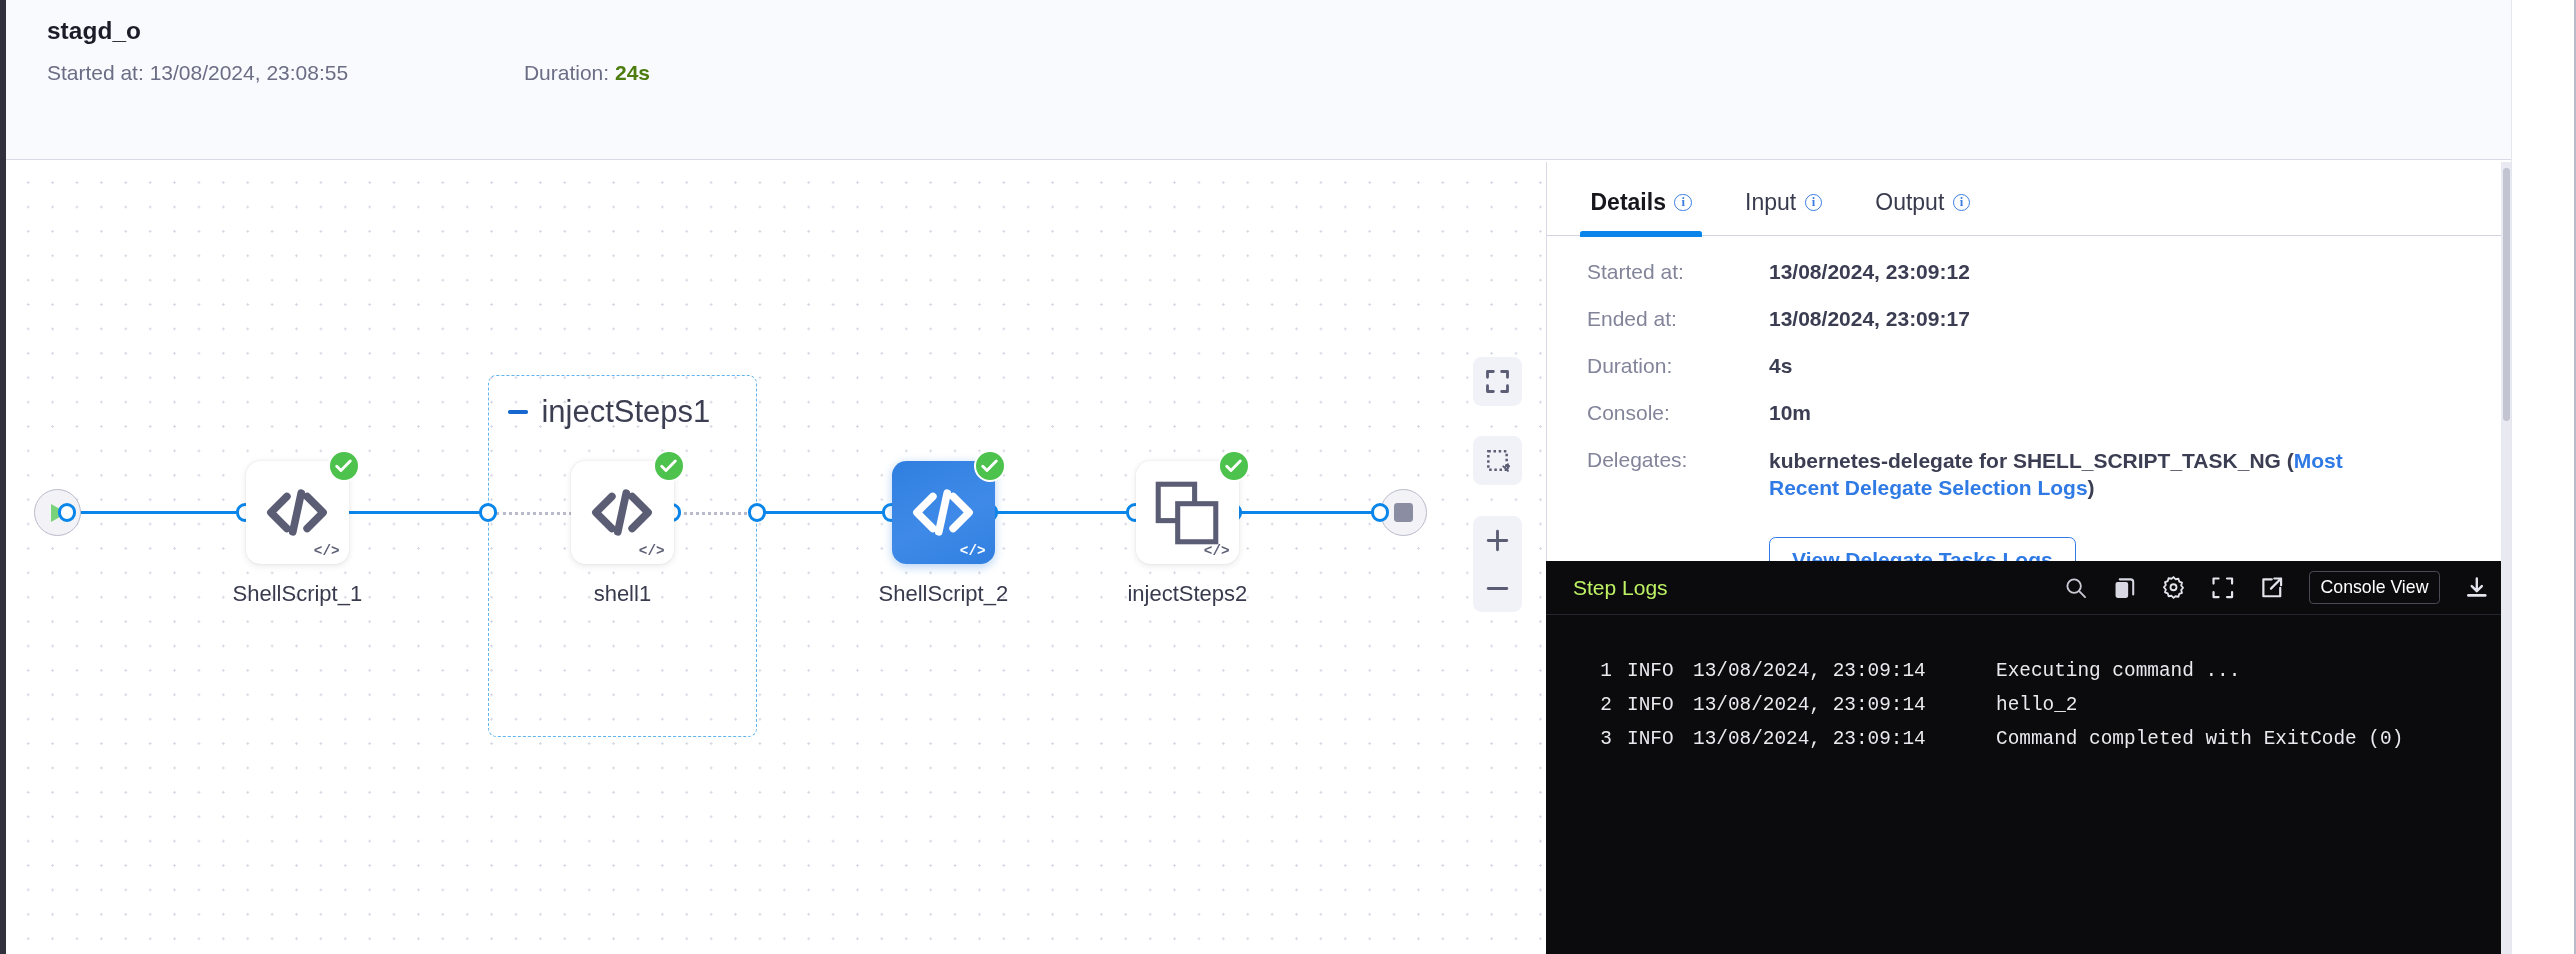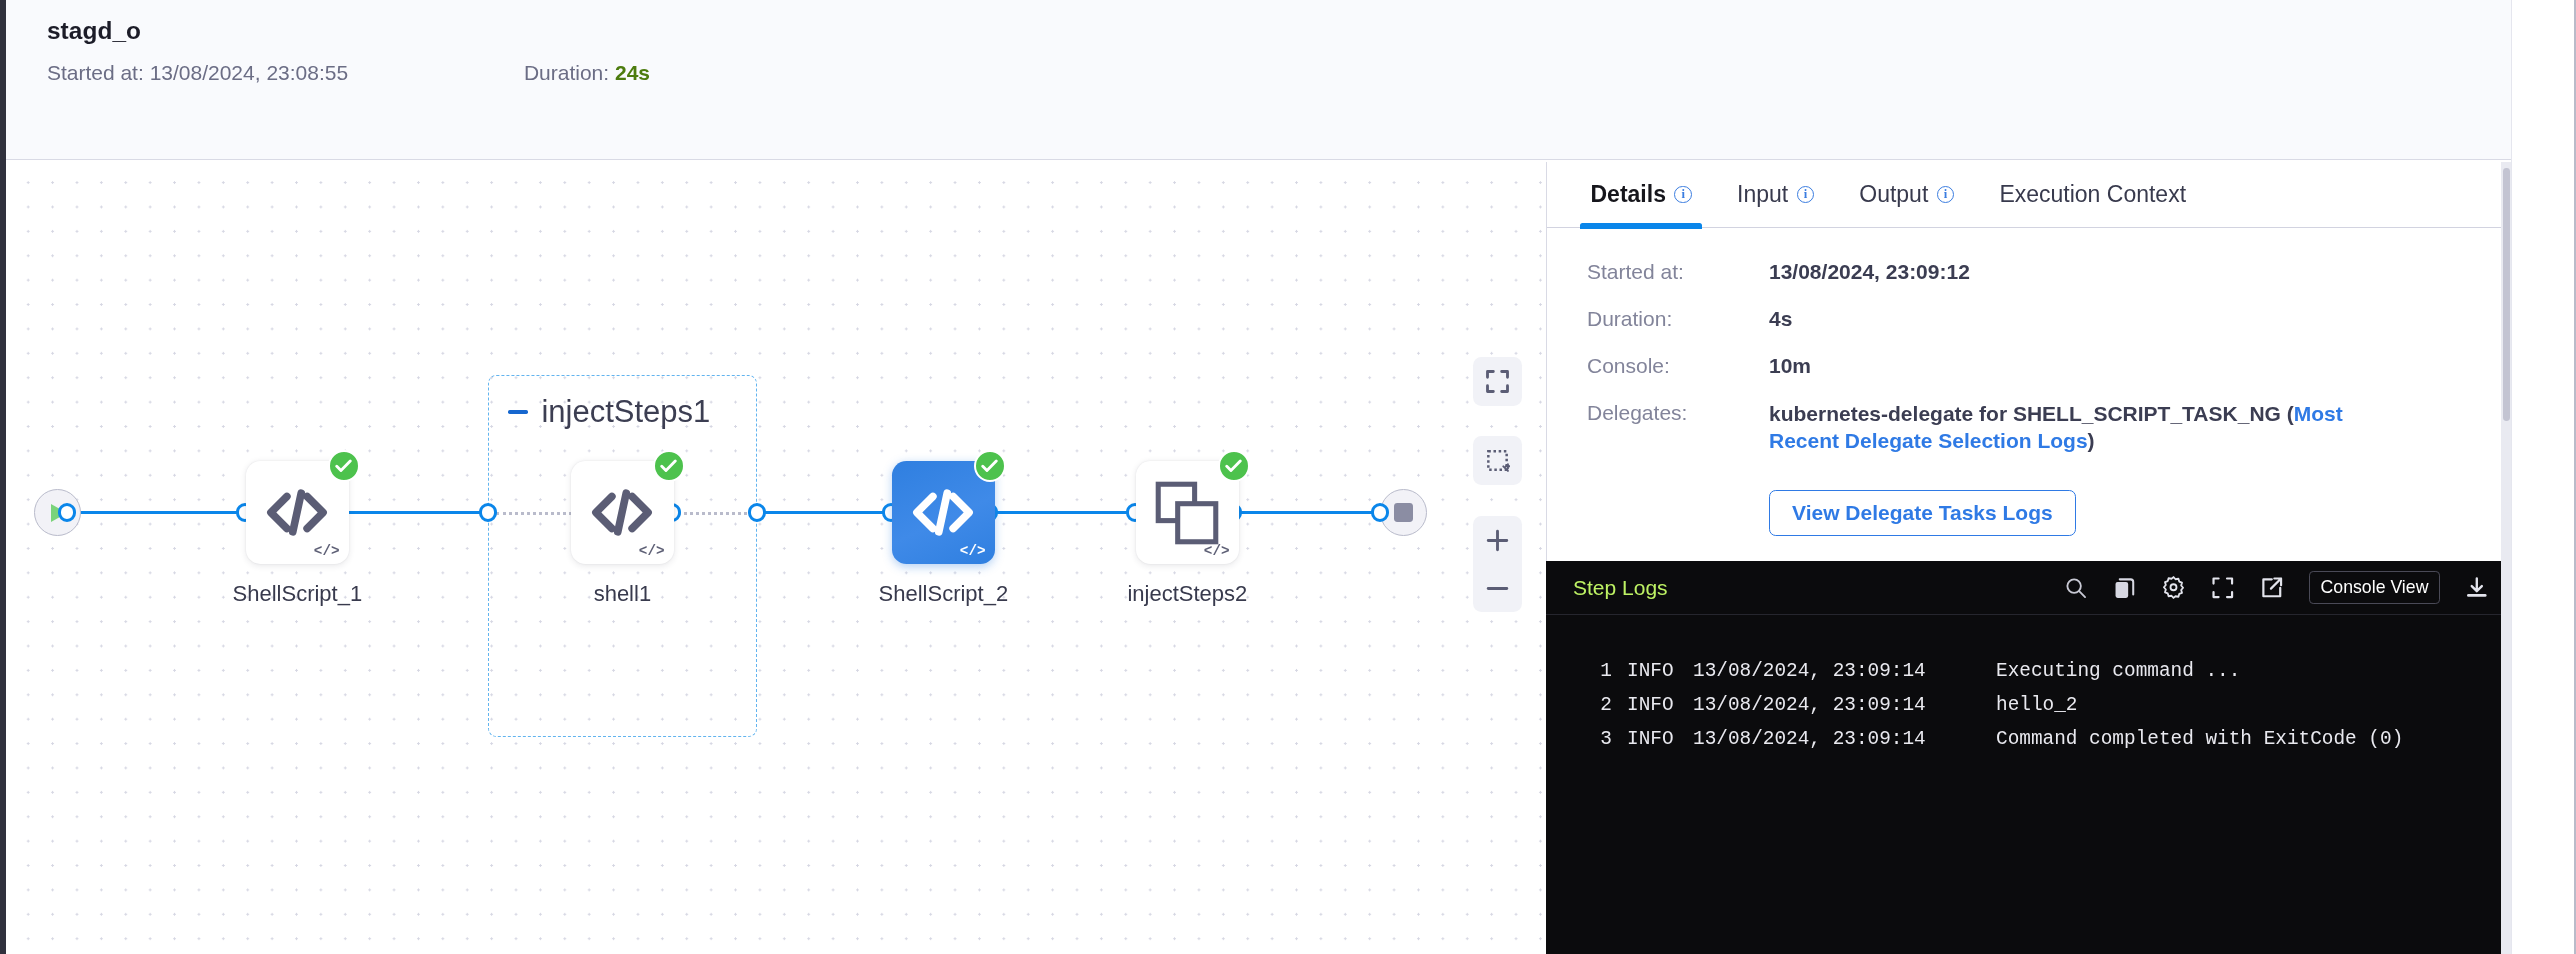--- a/index.html
+++ b/index.html
@@ -148,23 +148,23 @@
     display: flex; align-items: center; justify-content: center;
   }
 
   
   .right-panel {
     position: absolute; left: 1546px; top: 162px;
     width: 965px; height: 793px; background: #ffffff;
     border-left: 1.7px solid #d9dae5;
   }
   .tabs {
-    position: absolute; left: 0; top: 0; width: 100%; height: 66px;
+    position: absolute; left: 0; top: 8px; width: 100%; height: 66px;
     border-bottom: 1.7px solid #d2d3e0;
-    display: flex; align-items: center; padding-left: 25px; gap: 8px;
+    display: flex; align-items: center; padding-left: 25px; gap: 16px;
   }
   .tab {
     position: relative; height: 66px; display: flex; align-items: center;
     gap: 8.4px; padding: 0 18.5px; cursor: pointer;
     font-size: 23px; color: #383a4d;
   }
   .tab.active { font-weight: 700; color: #16161c; }
   .tab.active::after {
     content: ""; position: absolute; left: 8.4px; right: 8.4px;
     bottom: -1.7px; height: 5.9px; background: #0a86ea; border-radius: 2.5px 2.5px 0 0;
@@ -400,29 +400,30 @@
       <span class="info-i">i</span>
     </div>
     <div class="tab">
       <span>Input</span>
       <span class="info-i">i</span>
     </div>
     <div class="tab">
       <span>Output</span>
       <span class="info-i">i</span>
     </div>
-    <div class="tab">
-      <span>Execution Context</span>
-    </div>
   </div>
 
   <div class="details">
     <div class="drow">
       <div class="dkey">Started at:</div>
       <div class="dval">13/08/2024, 23:09:12</div>
+    </div>
+    <div class="drow">
+      <div class="dkey">Ended at:</div>
+      <div class="dval">13/08/2024, 23:09:17</div>
     </div>
     <div class="drow">
       <div class="dkey">Duration:</div>
       <div class="dval">4s</div>
     </div>
     <div class="drow">
       <div class="dkey">Console:</div>
       <div class="dval">10m</div>
     </div>
     <div class="drow">

